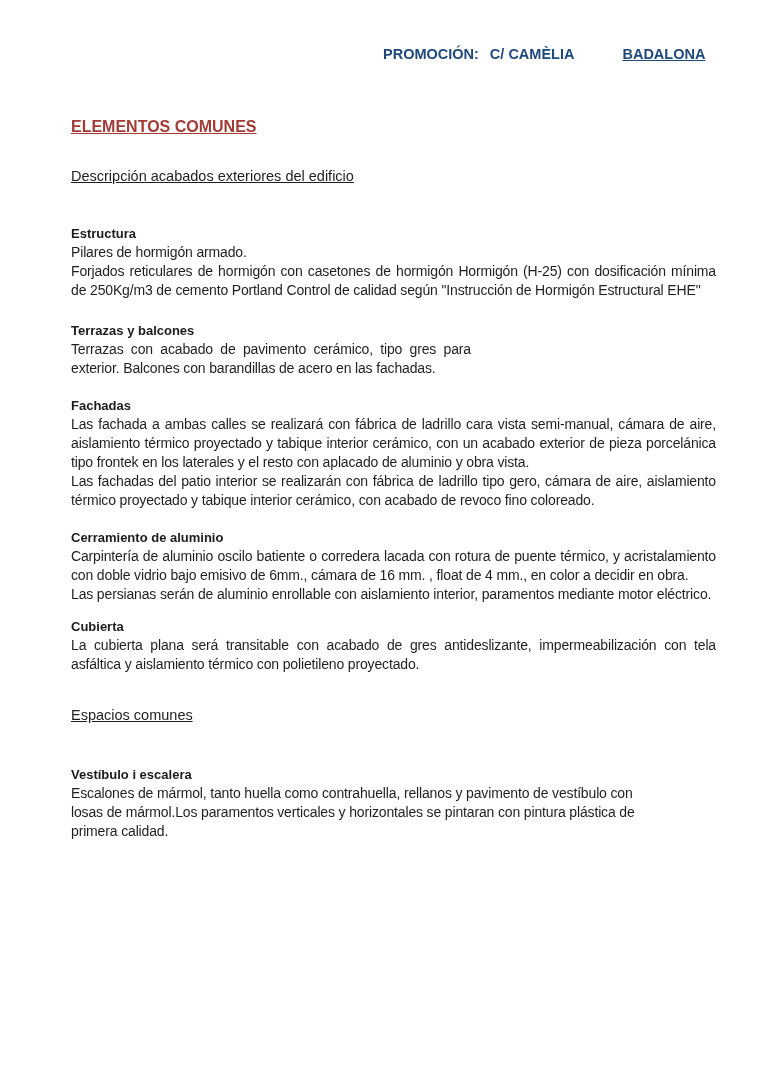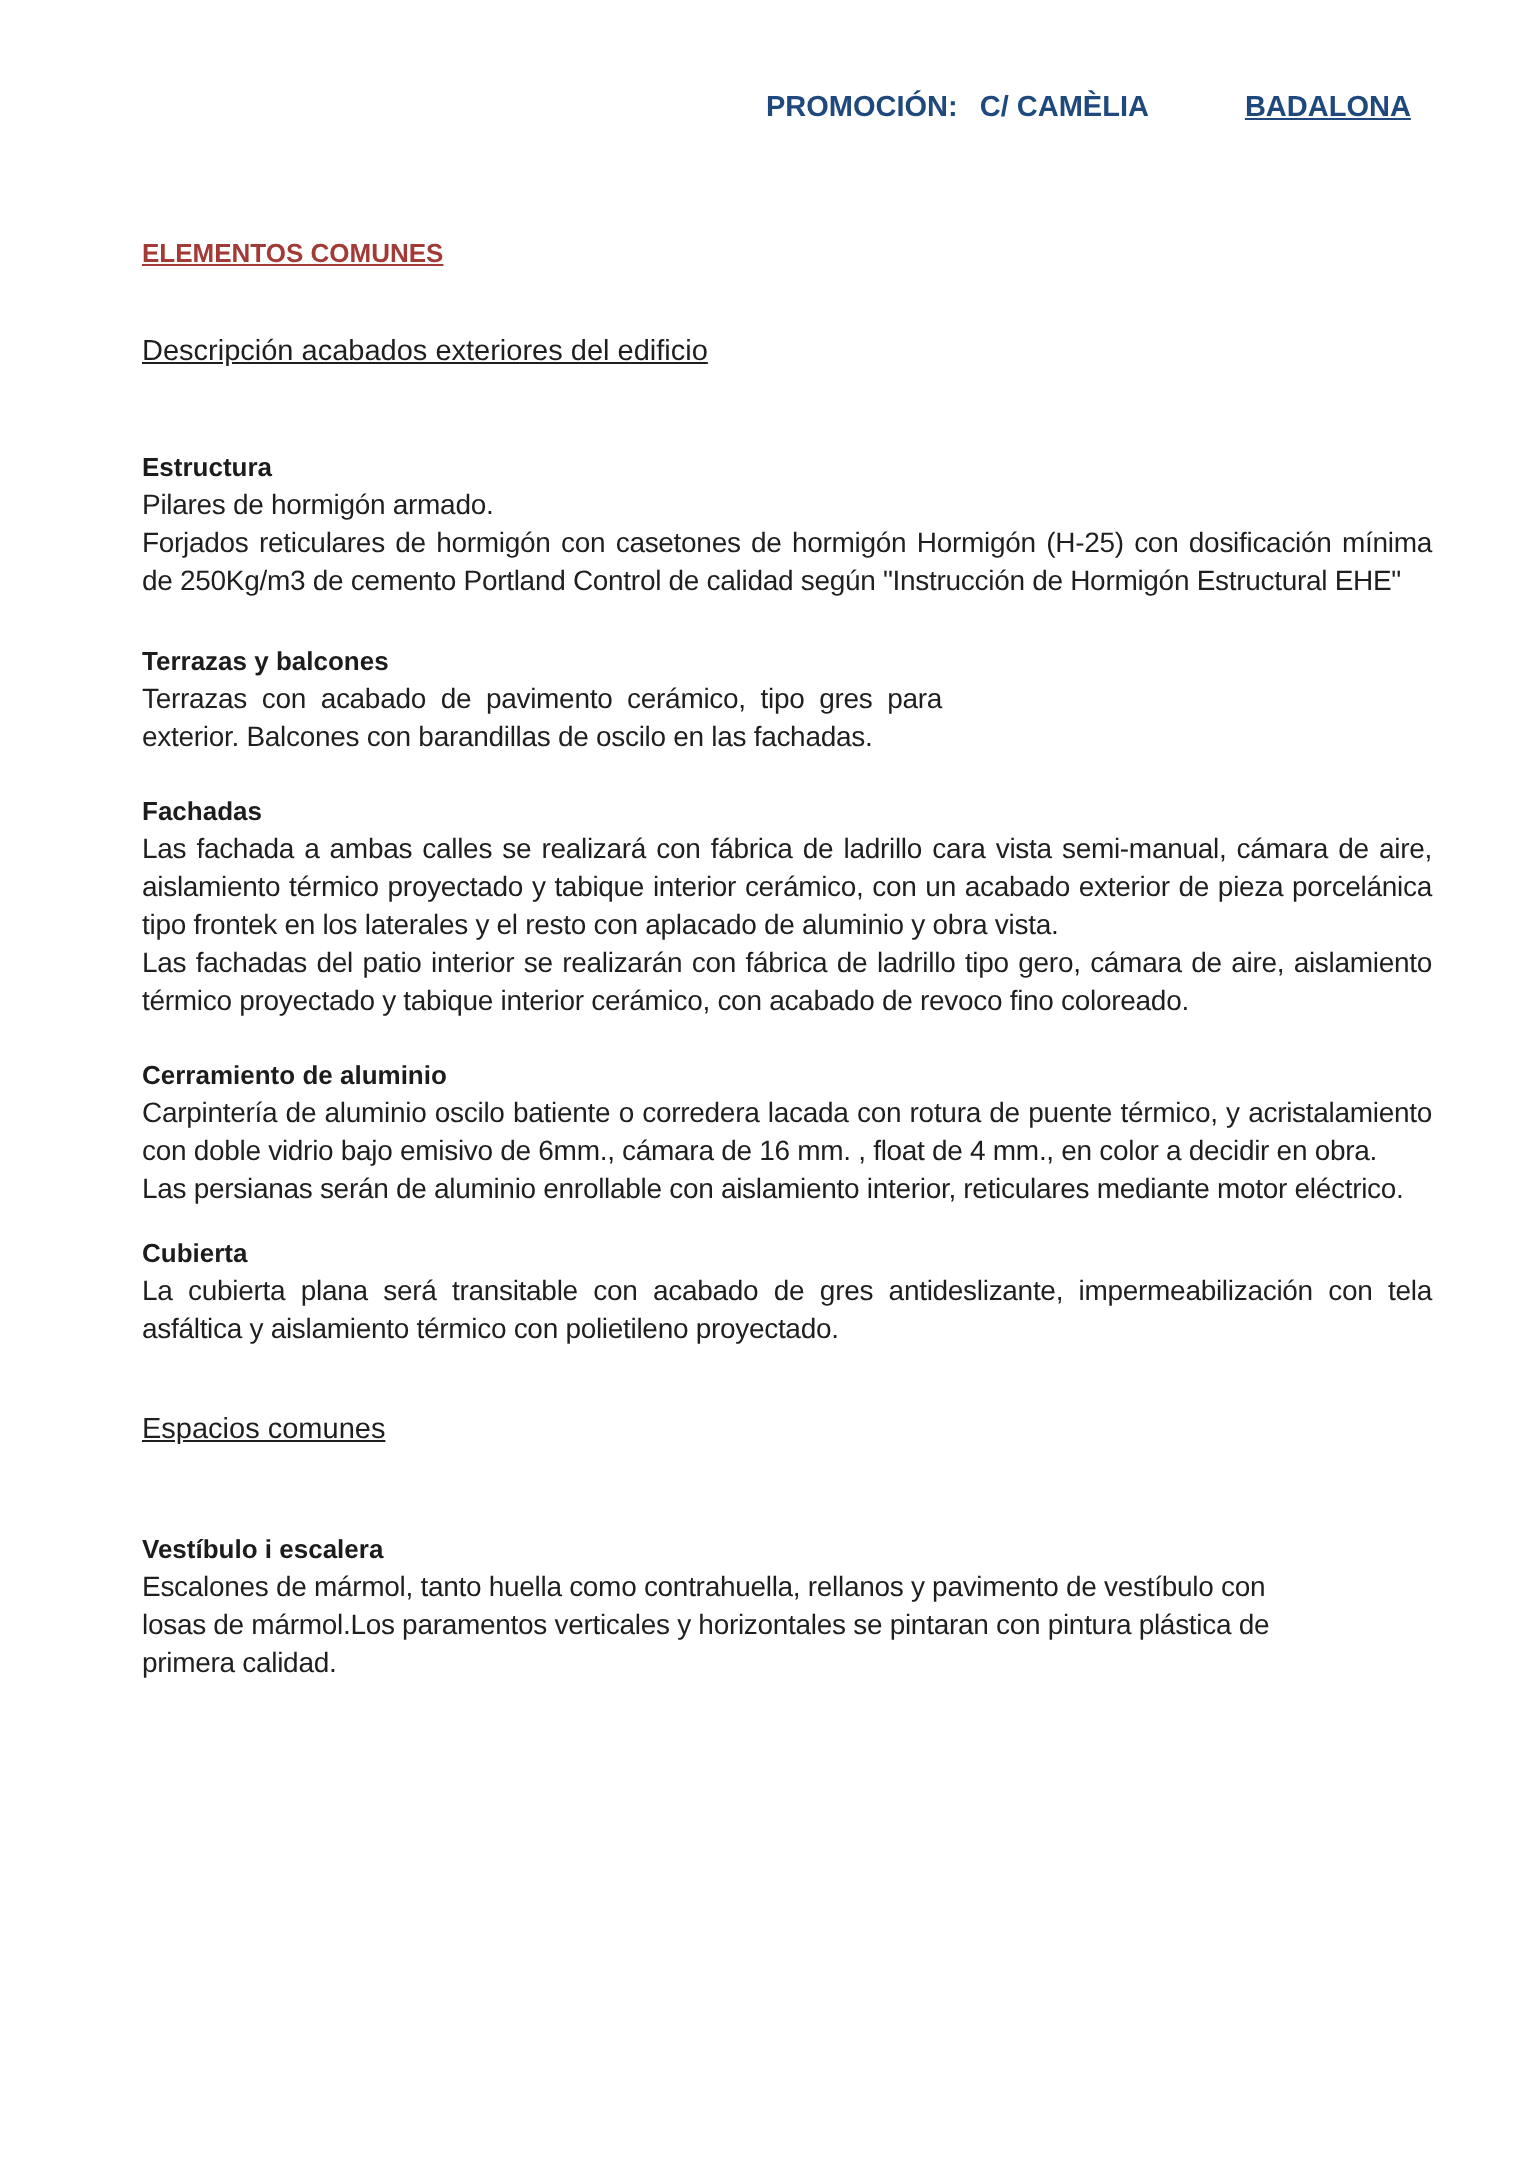--- a/index.html
+++ b/index.html
@@ -31,21 +31,21 @@
     color: #1f497d;
     line-height: 17px;
     white-space: nowrap;
   }
   .doc-header .street { margin-left: 11px; }
   .doc-header .city   { margin-left: 48px; text-decoration: underline; }
 
   
   .doc-title {
     margin: 55px 0 0 0;
-    font-size: 13px;
+    font-size: 16px;
     font-weight: bold;
     color: #a23b35;
     text-decoration: underline;
     line-height: 17px;
   }
   .doc-subtitle {
     margin: 33px 0 0 0;
     font-size: 14.5px;
     font-weight: normal;
     color: #1f1f1f;
@@ -97,33 +97,33 @@
   <h2 class="doc-subtitle">Descripción acabados exteriores del edificio</h2>
 
   <section class="sec s-estructura">
     <h3>Estructura</h3>
     <p>Pilares de hormigón armado.</p>
     <p class="just">Forjados reticulares de hormigón con casetones de hormigón Hormigón (H-25) con dosificación mínima de 250Kg/m3 de cemento Portland Control de calidad según "Instrucción de Hormigón Estructural EHE"</p>
   </section>
 
   <section class="sec s-terrazas">
     <h3>Terrazas y balcones</h3>
-    <p class="just narrow">Terrazas con acabado de pavimento cerámico, tipo gres para exterior. Balcones con barandillas de oscilo en las fachadas.</p>
+    <p class="just narrow">Terrazas con acabado de pavimento cerámico, tipo gres para exterior. Balcones con barandillas de acero en las fachadas.</p>
   </section>
 
   <section class="sec s-fachadas">
     <h3>Fachadas</h3>
     <p class="just">Las fachada a ambas calles se realizará con fábrica de ladrillo cara vista semi-manual, cámara de aire, aislamiento térmico proyectado y tabique interior cerámico, con un acabado exterior de pieza porcelánica tipo frontek en los laterales y el resto con aplacado de aluminio y obra vista.</p>
     <p class="just">Las fachadas del patio interior se realizarán con fábrica de ladrillo tipo gero, cámara de aire, aislamiento térmico proyectado y tabique interior cerámico, con acabado de revoco fino coloreado.</p>
   </section>
 
   <section class="sec s-cerramiento">
     <h3>Cerramiento de aluminio</h3>
     <p class="just">Carpintería de aluminio oscilo batiente o corredera lacada con rotura de puente térmico, y acristalamiento con doble vidrio bajo emisivo de 6mm., cámara de 16 mm. , float de 4 mm., en color a decidir en obra.</p>
-    <p class="just">Las persianas serán de aluminio enrollable con aislamiento interior, reticulares mediante motor eléctrico.</p>
+    <p class="just">Las persianas serán de aluminio enrollable con aislamiento interior, paramentos mediante motor eléctrico.</p>
   </section>
 
   <section class="sec s-cubierta">
     <h3>Cubierta</h3>
     <p class="just">La cubierta plana será transitable con acabado de gres antideslizante, impermeabilización con tela asfáltica y aislamiento térmico con polietileno proyectado.</p>
   </section>
 
   <h2 class="doc-subtitle subtitle-common">Espacios comunes</h2>
 
   <section class="sec s-vestibulo">

